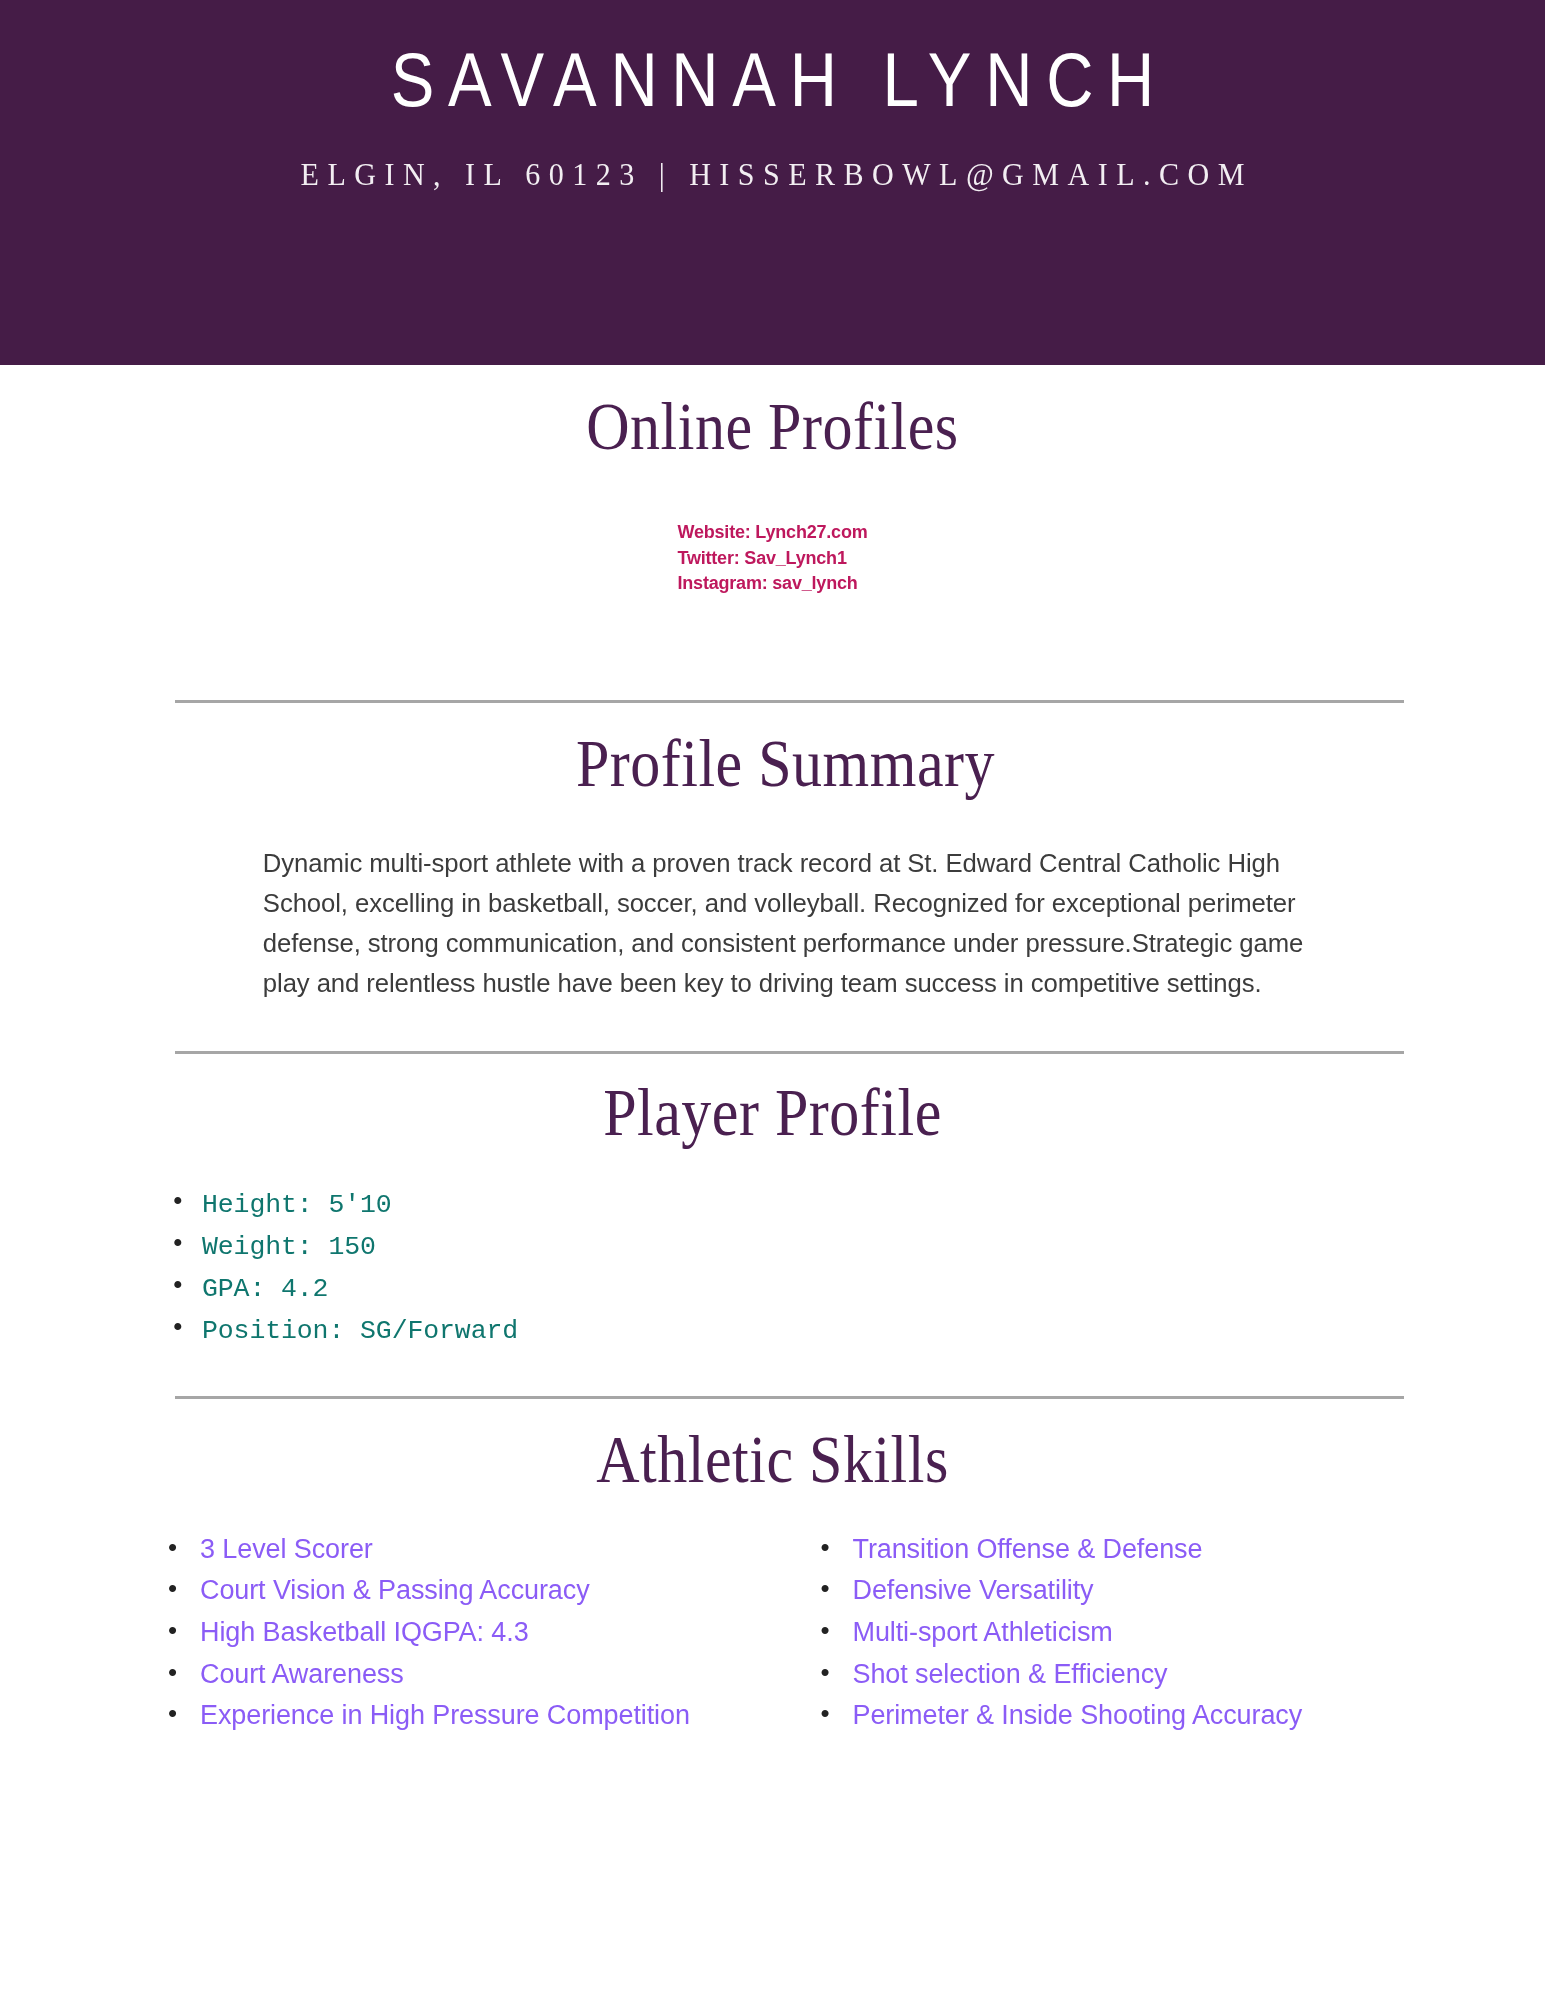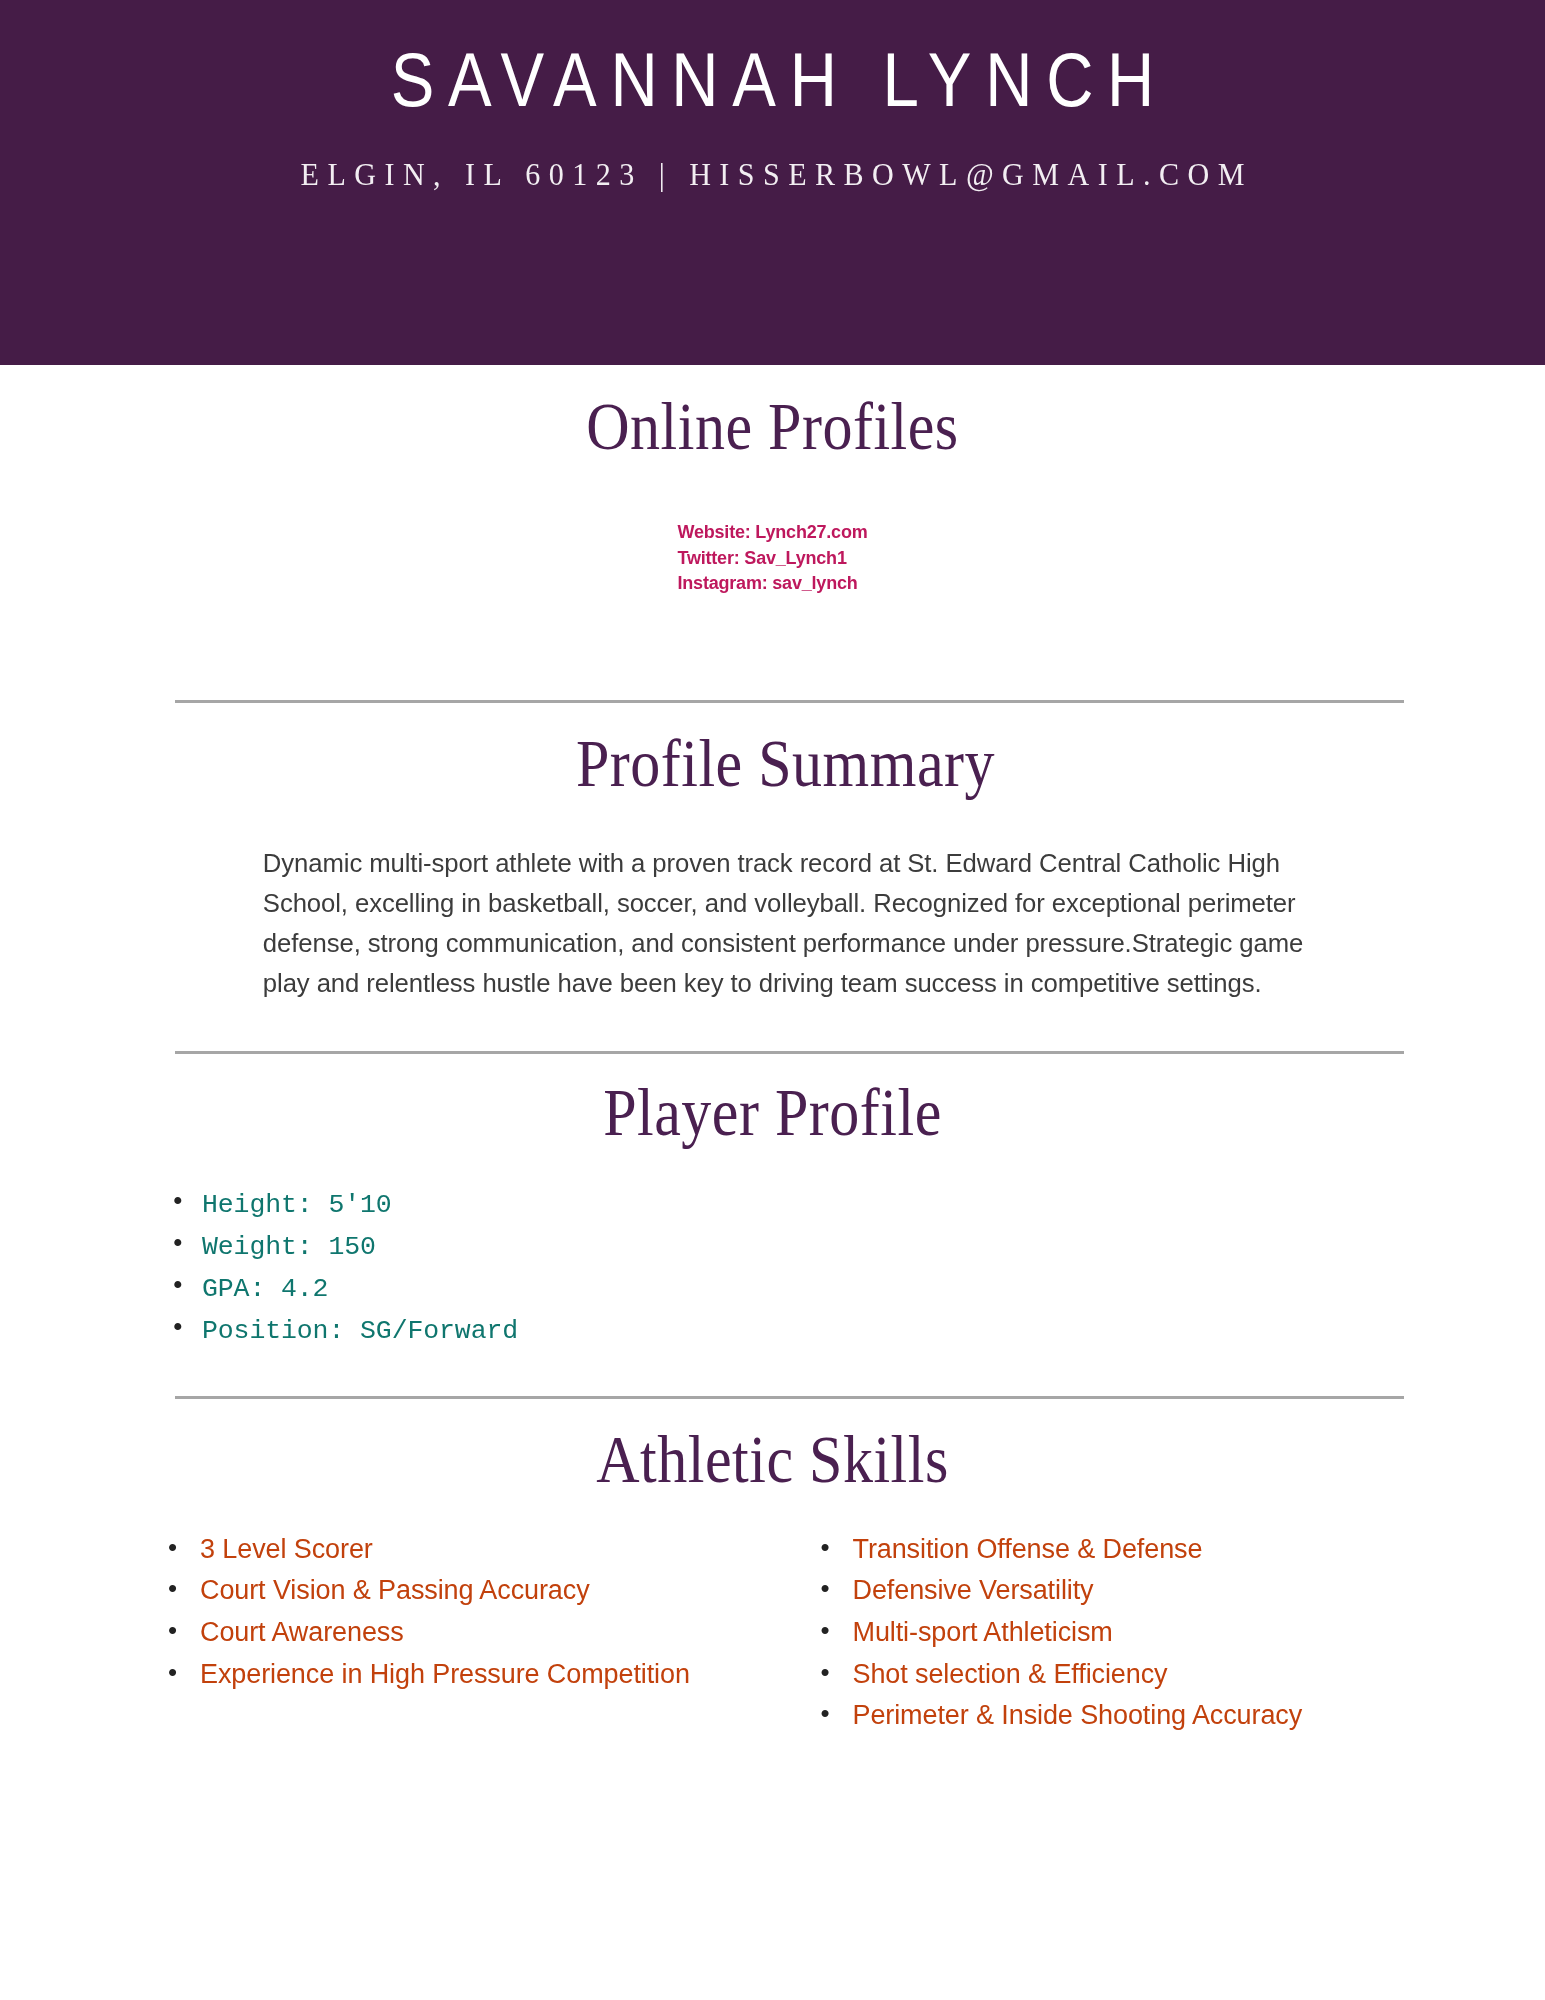--- a/index.html
+++ b/index.html
@@ -156,21 +156,21 @@
   .skills-col { width: 50%; }
   .skills-col ul {
     margin: 0;
     padding: 0;
     list-style: none;
   }
   .skills-col li {
     position: relative;
     font-family: "Liberation Sans", sans-serif;
     font-size: 27px;
-    color: #c2410c;
+    color: #8b5cf6;
     line-height: 1.1;
     padding-bottom: 12px;
     letter-spacing: -0.1px;
   }
   .skills-col li::before {
     content: "\2022";
     position: absolute;
     top: -2px;
     font-size: 26px;
     color: #222;
@@ -221,20 +221,21 @@
   </div>
 
   <div class="divider divider-3"></div>
   <div class="section athletic-skills-section">
     <h2 class="section-heading skills-heading">Athletic Skills</h2>
     <div class="skills-columns">
       <div class="skills-col skills-col-left">
         <ul>
           <li>3 Level Scorer</li>
           <li>Court Vision &amp; Passing Accuracy</li>
+          <li>High Basketball IQGPA: 4.3</li>
           <li>Court Awareness</li>
           <li>Experience in High Pressure Competition</li>
         </ul>
       </div>
       <div class="skills-col skills-col-right">
         <ul>
           <li>Transition Offense &amp; Defense</li>
           <li>Defensive Versatility</li>
           <li>Multi-sport Athleticism</li>
           <li>Shot selection &amp; Efficiency</li>

